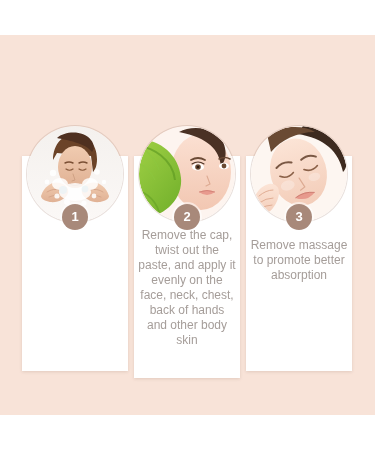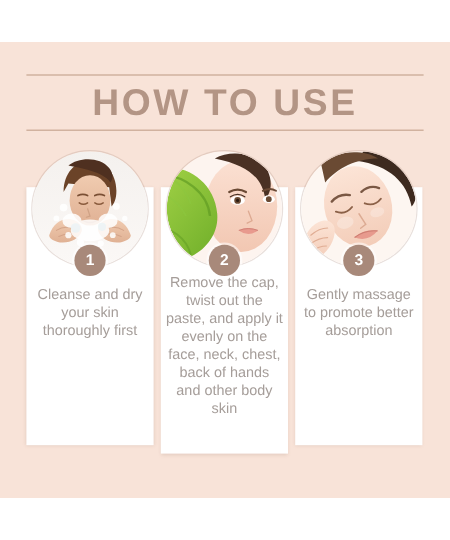--- a/index.html
+++ b/index.html
@@ -133,25 +133,20 @@
   .card.c3 .caption { top: 82px; }
   .card.c1 .caption { top: 82px; }
 </style>
 </head>
 <body>
 
 <div id="stage">
 
   <div class="bg-panel"></div>
 
-  <div class="header">
-    <div class="rule top"></div>
-    <div class="title">HOW TO USE</div>
-    <div class="rule bottom"></div>
-  </div>
 
   <div class="cards">
 
     <div class="card c1">
       <div class="photo">
         <svg viewBox="0 0 96 96">
           <defs>
             <clipPath id="cl1">
                 <circle cx="48" cy="48" r="48"></circle>
               </clipPath>
@@ -199,21 +194,20 @@
               <circle cx="67" cy="70" r="2.4"></circle>
             </g>
             <g fill="#eaf3f6" opacity="0.8">
               <circle cx="36" cy="64" r="4"></circle>
                 <circle cx="58" cy="63" r="3.4"></circle>
             </g>
           </g>
         </svg>
       </div>
       <div class="badge">1</div>
-      <div class="caption">Cleanse and dry your skin thoroughly first</div>
     </div>
 
     <div class="card c2">
       <div class="photo">
         <svg viewBox="0 0 96 96">
           <defs>
             <clipPath id="cl2">
                 <circle cx="48" cy="48" r="48"></circle>
               </clipPath>
             <linearGradient id="sk2" x1="0" y1="0" x2="0" y2="1">
@@ -290,17 +284,17 @@
               <ellipse cx="34" cy="56" rx="7" ry="5" fill="#ffffff" opacity="0.28"></ellipse>
               <ellipse cx="62" cy="55" rx="6" ry="4" fill="#ffffff" opacity="0.25"></ellipse>
             </g>
 
             <path d="M2 86c-2-14 6-26 16-28 6-1 10 3 10 8 0 10-8 22-18 24-4 1-7 0-8-4z" fill="url(#sk3)"></path>
             <path d="M8 70q7-6 14-6M8 77q7-5 14-5M9 83q6-4 12-4" stroke="#e0ad94" stroke-width="1" fill="none" stroke-linecap="round"></path>
           </g>
         </svg>
       </div>
       <div class="badge">3</div>
-      <div class="caption">Gently massage to promote better absorption</div>
+      <div class="caption">Remove massage to promote better absorption</div>
     </div>
 
   </div>
 </div>
 
 </body></html>

